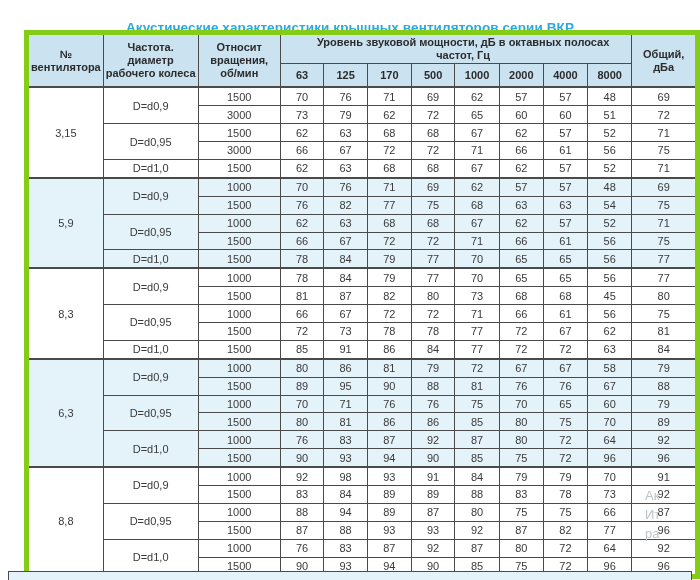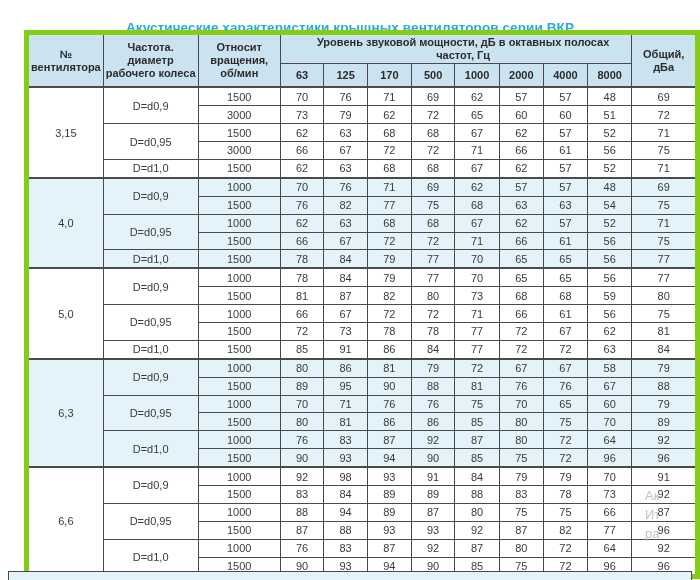--- a/index.html
+++ b/index.html
@@ -170,21 +170,21 @@
           <td>63</td>
           <td>68</td>
           <td>68</td>
           <td>67</td>
           <td>62</td>
           <td>57</td>
           <td>52</td>
           <td>71</td>
         </tr>
         <tr class="shaded group-start">
-          <td rowspan="5">4,0</td>
+          <td rowspan="5">5,9</td>
           <td rowspan="2">D=d0,9</td>
           <td>1000</td>
           <td>70</td>
           <td>76</td>
           <td>71</td>
           <td>69</td>
           <td>62</td>
           <td>57</td>
           <td>57</td>
           <td>48</td>
@@ -234,21 +234,21 @@
           <td>84</td>
           <td>79</td>
           <td>77</td>
           <td>70</td>
           <td>65</td>
           <td>65</td>
           <td>56</td>
           <td>77</td>
         </tr>
         <tr class="group-start">
-          <td rowspan="5">5,0</td>
+          <td rowspan="5">8,3</td>
           <td rowspan="2">D=d0,9</td>
           <td>1000</td>
           <td>78</td>
           <td>84</td>
           <td>79</td>
           <td>77</td>
           <td>70</td>
           <td>65</td>
           <td>65</td>
           <td>56</td>
@@ -256,21 +256,21 @@
         </tr>
         <tr>
           <td>1500</td>
           <td>81</td>
           <td>87</td>
           <td>82</td>
           <td>80</td>
           <td>73</td>
           <td>68</td>
           <td>68</td>
-          <td>59</td>
+          <td>45</td>
           <td>80</td>
         </tr>
         <tr>
           <td rowspan="2">D=d0,95</td>
           <td>1000</td>
           <td>66</td>
           <td>67</td>
           <td>72</td>
           <td>72</td>
           <td>71</td>
@@ -374,21 +374,21 @@
           <td>93</td>
           <td>94</td>
           <td>90</td>
           <td>85</td>
           <td>75</td>
           <td>72</td>
           <td>96</td>
           <td>96</td>
         </tr>
         <tr class="group-start">
-          <td rowspan="6">6,6</td>
+          <td rowspan="6">8,8</td>
           <td rowspan="2">D=d0,9</td>
           <td>1000</td>
           <td>92</td>
           <td>98</td>
           <td>93</td>
           <td>91</td>
           <td>84</td>
           <td>79</td>
           <td>79</td>
           <td>70</td>

